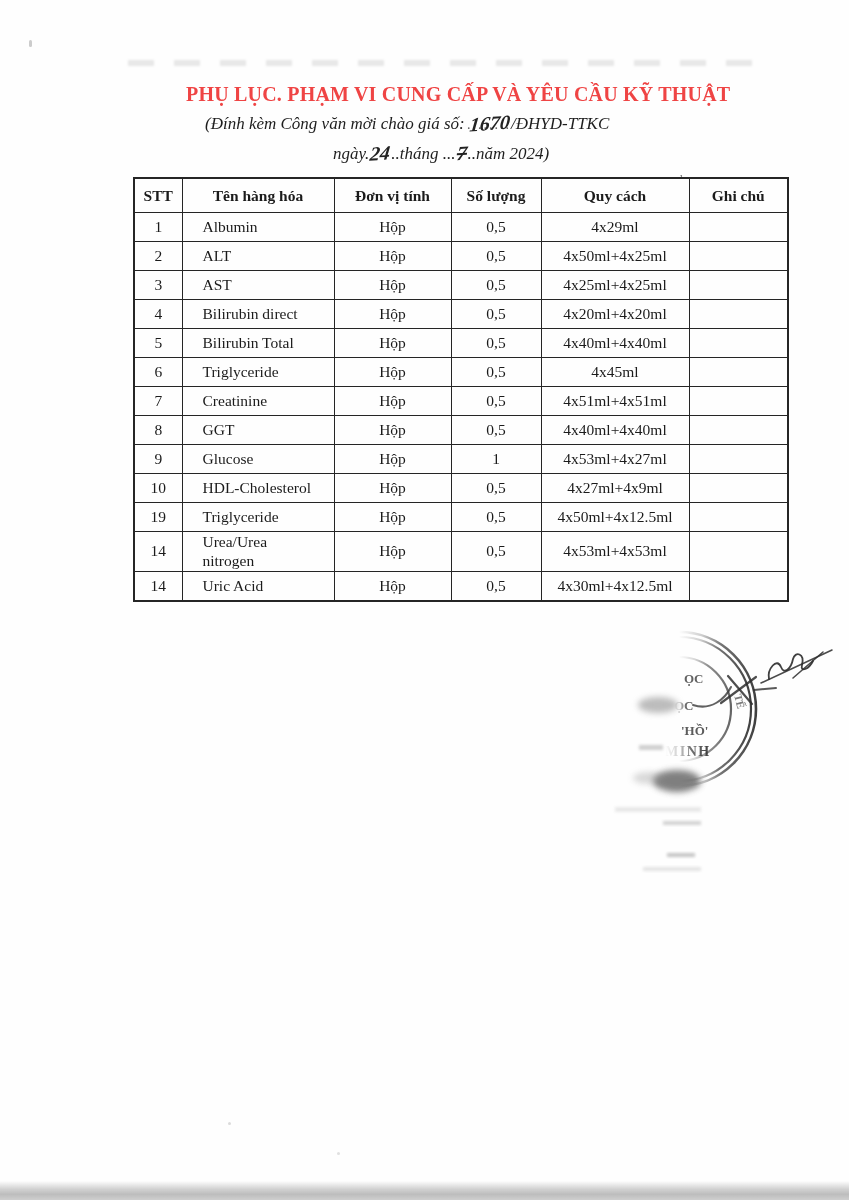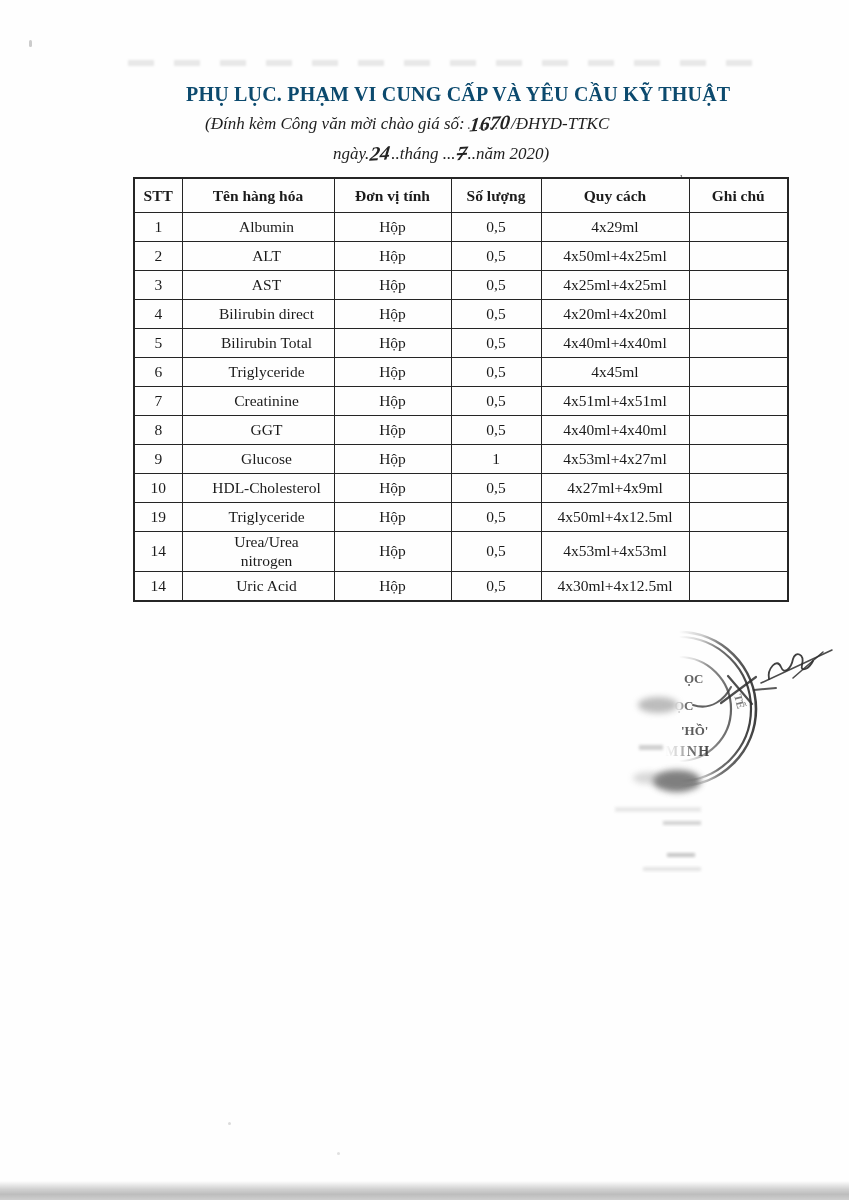--- a/index.html
+++ b/index.html
@@ -13,60 +13,60 @@
     background:linear-gradient(to bottom, rgba(200,200,200,0) 0%, rgba(160,160,160,.45) 40%, rgba(148,148,148,.62) 70%, rgba(168,168,168,.55) 100%);
     filter:blur(.4px);}
   .speck{position:absolute;background:#9a9a9a;border-radius:2px;}
   .s1{left:29px;top:40px;width:3px;height:7px;opacity:.5;}
   .s2{left:228px;top:1122px;width:3px;height:3px;opacity:.35;}
   .s3{left:337px;top:1152px;width:3px;height:3px;opacity:.3;}
   .tick{position:absolute;left:679px;top:171px;font-size:13px;color:#444;opacity:.75;}
 
   
   .title{position:absolute;left:186px;top:83px;margin:0;font-size:20px;font-weight:700;
-    letter-spacing:.2px;white-space:nowrap;color:#0c4a6e;}
+    letter-spacing:.2px;white-space:nowrap;color:#ef4444;}
   .sub{position:absolute;font-style:italic;font-size:17px;white-space:nowrap;color:#1e1e1e;text-align:right;}
   .sub1{left:205px;top:112px;}
   .sub2{left:333px;top:142px;}
   .hand{display:inline-block;font-style:italic;font-weight:700;font-size:20px;line-height:1;
     transform:skewX(-10deg) rotate(-4deg);position:relative;top:1px;margin:0 1px;color:#222;}
   .hand7{text-decoration:line-through;}
   .gap{position:relative;display:inline-block;}
   .gap .dots{position:absolute;left:-2px;bottom:1px;font-style:normal;font-weight:400;font-size:14px;
     letter-spacing:2px;color:#333;opacity:.8;white-space:nowrap;}
   .gap .hand{position:relative;z-index:1;}
 
   
   .doc-table{position:absolute;left:133px;top:177px;width:654px;border-collapse:collapse;
     table-layout:fixed;font-size:15.5px;color:#1b1b1b;}
   .doc-table, .doc-table th, .doc-table td{border:1.6px solid #252525;}
   .doc-table{border-width:2px;}
   .doc-table th{height:31px;font-weight:700;font-size:15.5px;padding:1px 2px;text-align:center;vertical-align:middle;}
   .doc-table td{height:26px;padding:1px 3px;text-align:center;vertical-align:middle;line-height:1.2;}
-  .doc-table td.col1{text-align:center;padding-left:20px;white-space:pre-line;}
+  .doc-table td.col1{text-align:left;padding-left:20px;white-space:pre-line;}
 
   
   .stamp{position:absolute;left:555px;top:595px;width:300px;height:300px;pointer-events:none;}
 </style>
 </head>
 <body>
 
 <div class="page">
 
   <div class="scan-band-top"></div>
   <div class="speck s1"></div>
   <div class="speck s2"></div>
   <div class="speck s3"></div>
   <span class="tick">’</span>
 
   <h1 class="title">PHỤ LỤC. PHẠM VI CUNG CẤP VÀ YÊU CẦU KỸ THUẬT</h1>
 
   <div class="sub sub1"><span>(Đính kèm Công văn mời chào giá số: </span><span class="gap"><span class="dots">........</span><span class="hand">1670</span></span><span>/ĐHYD-TTKC</span></div>
 
-  <div class="sub sub2"><span>ngày.</span><span class="hand">24</span><span>..tháng ...</span><span class="hand hand7">7</span><span>..năm 2020)</span></div>
+  <div class="sub sub2"><span>ngày.</span><span class="hand">24</span><span>..tháng ...</span><span class="hand hand7">7</span><span>..năm 2024)</span></div>
 
   <table class="doc-table">
     <colgroup>
       <col style="width:48px">
         <col style="width:152px">
         <col style="width:117px">
       <col style="width:90px">
         <col style="width:148px">
         <col style="width:99px">
     </colgroup>

